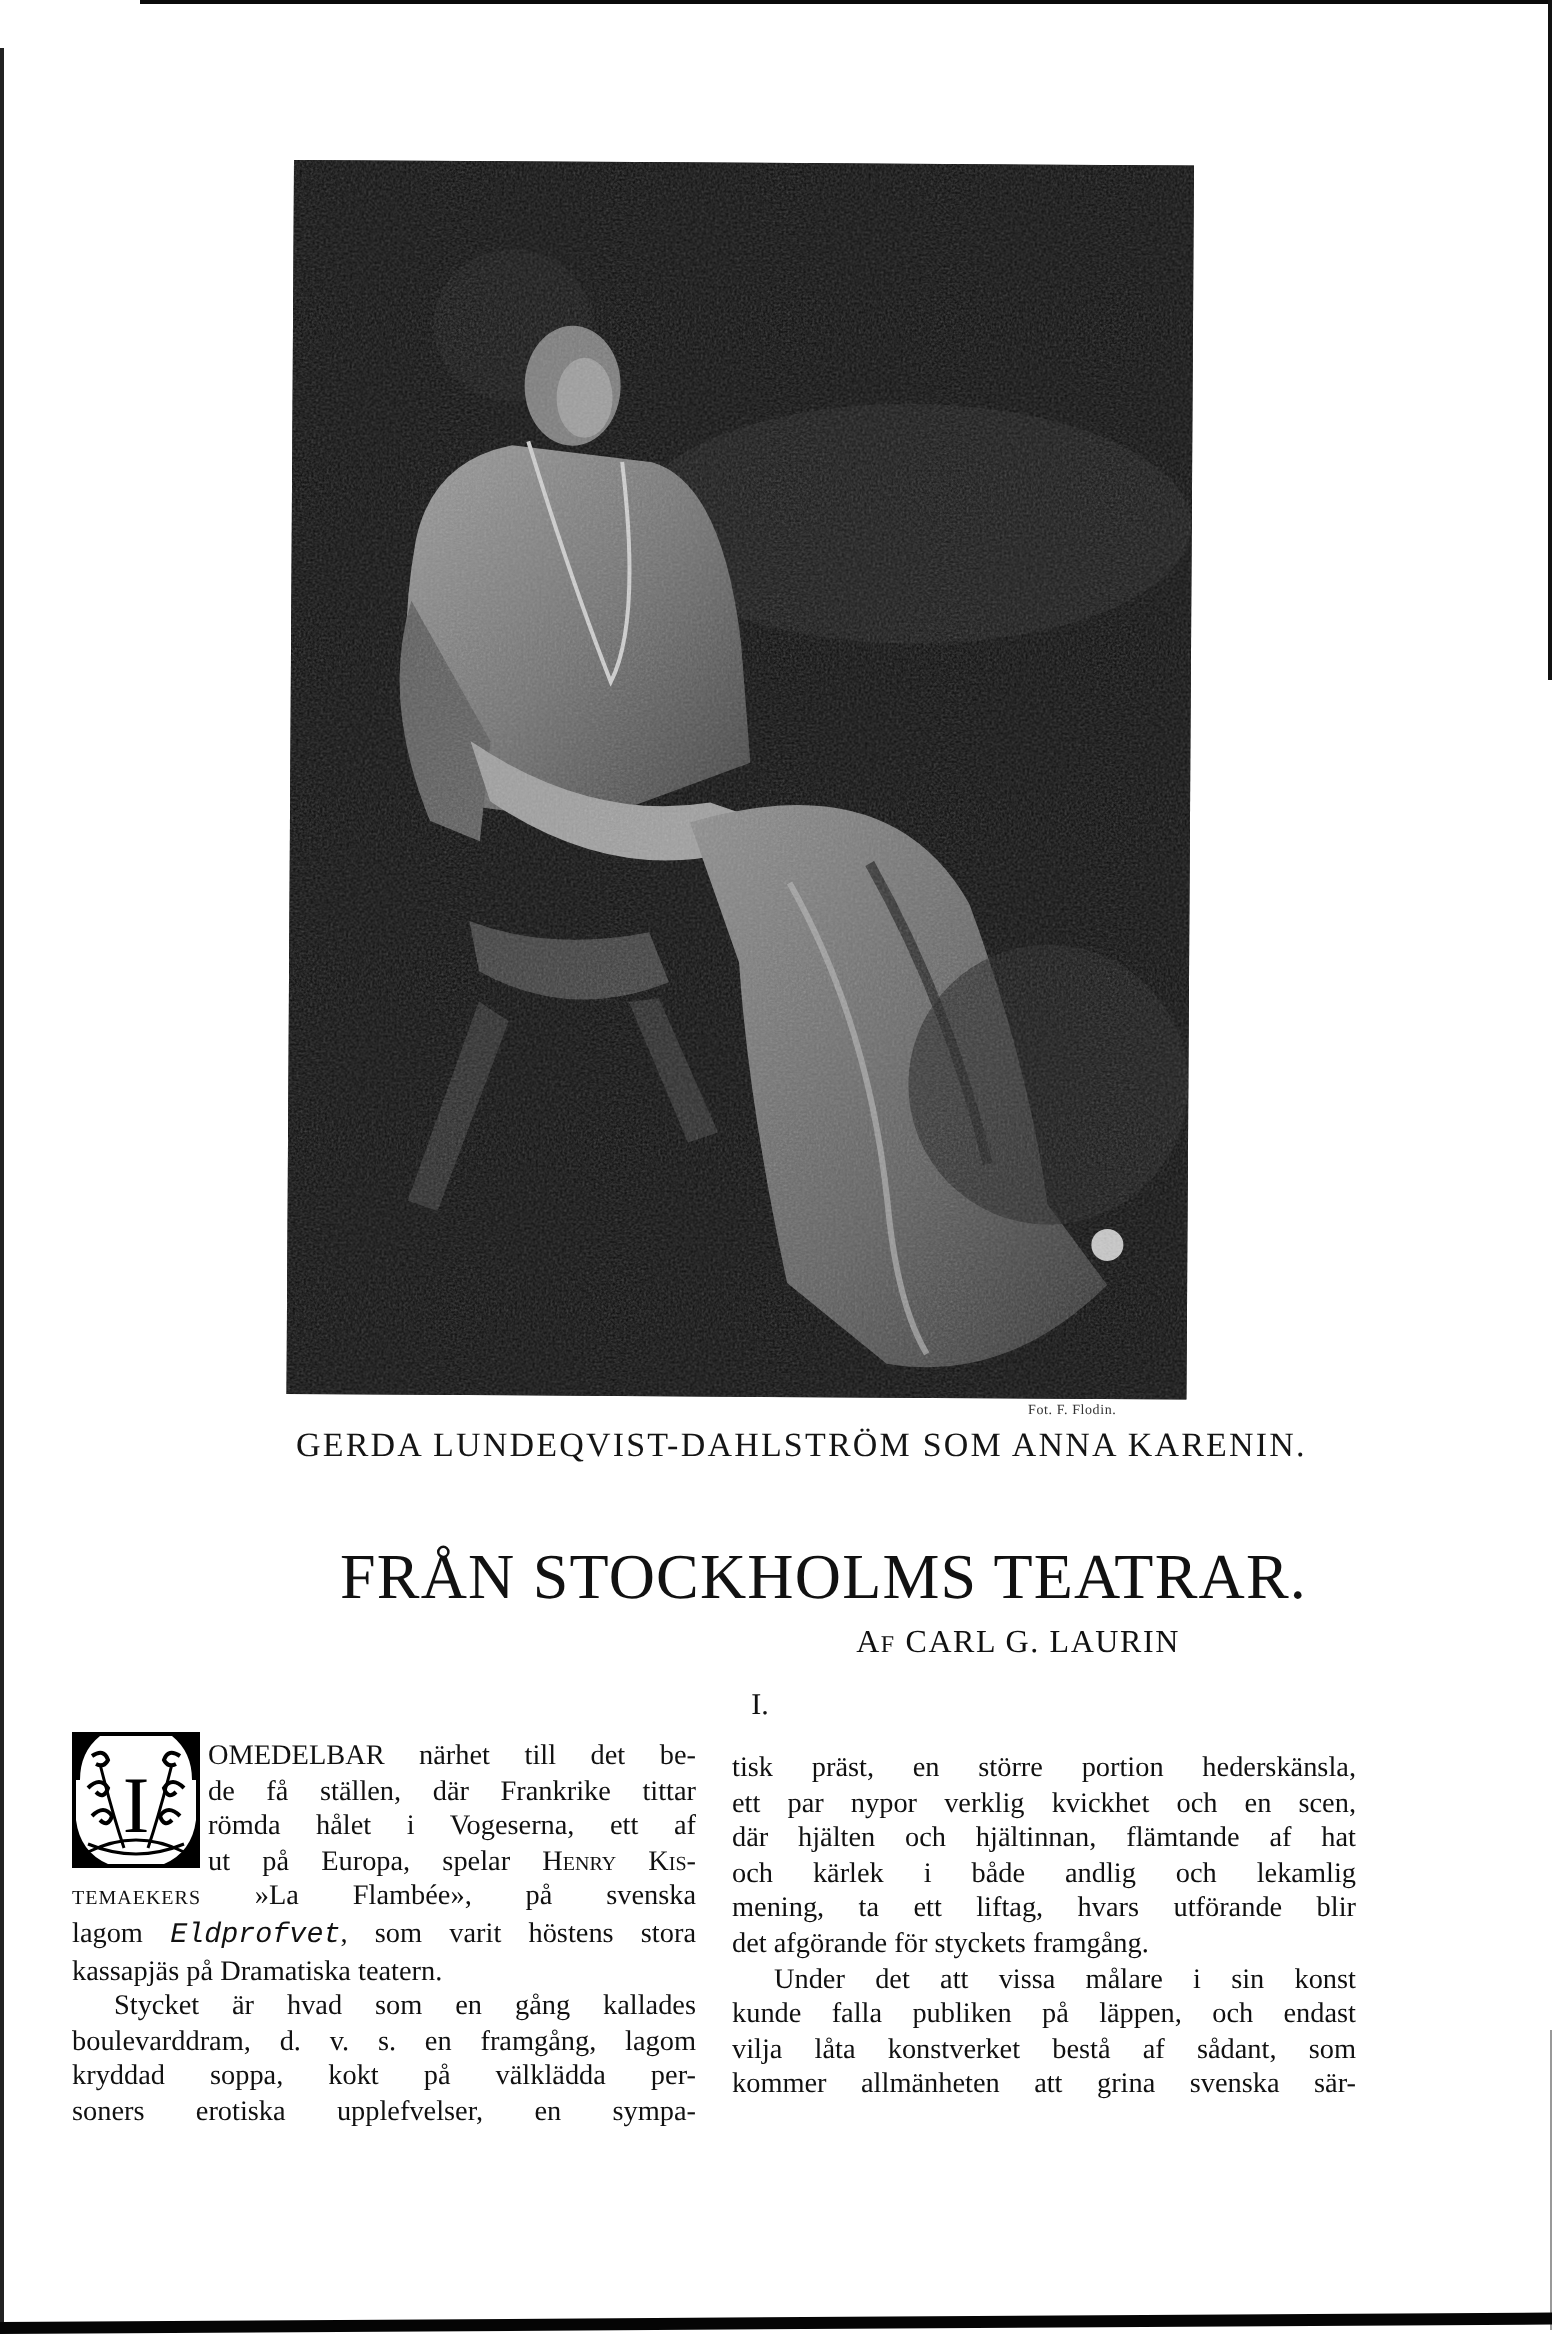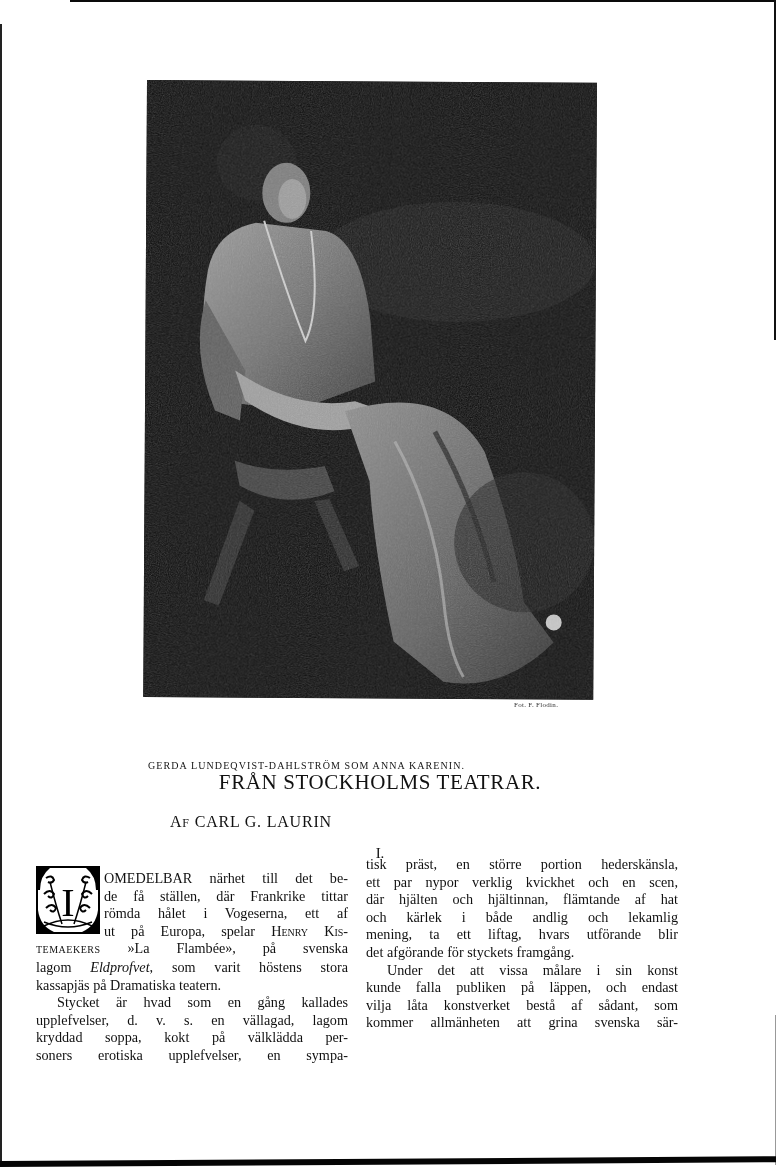--- a/index.html
+++ b/index.html
@@ -43,44 +43,43 @@
       top: 701px;
       font-size: 7px;
       letter-spacing: 0.3px;
       color: #333;
     }
     .caption {
       position: absolute;
       left: 148px;
       top: 713px;
       width: 440px;
-      font-size: 10px;
+      font-size: 17px;
       letter-spacing: 1.1px;
       white-space: nowrap;
       color: #151515;
-      margin-top: 47px;
     }
 
     .article-title {
       position: absolute;
       left: 170px;
       top: 770px;
       width: 420px;
       text-align: center;
-      font-size: 21px;
+      font-size: 32px;
       letter-spacing: 0.6px;
       white-space: nowrap;
       color: #111;
     }
     .byline {
       position: absolute;
       left: 170px;
       top: 813px;
       width: 420px;
-      text-align: left;
+      text-align: right;
       font-size: 16px;
       letter-spacing: 0.8px;
       color: #111;
     }
     .byline .sc-big { font-size: 16px; }
     .byline .sc-small { font-size: 12px; }
     .section-number {
       position: absolute;
       left: 350px;
       top: 845px;
@@ -91,38 +90,38 @@
     }
 
     
     .col {
       position: absolute;
       font-size: 14.2px;
       line-height: 17.6px;
       color: #111;
     }
     .col-left { left: 36px; top: 870px; width: 312px; }
-    .col-right { left: 366px; top: 856px; width: 312px; }
+    .col-right { left: 366px; top: 876px; width: 312px; }
     .line { white-space: nowrap; display: block; text-align: justify; text-align-last: justify; }
     .line.last { text-align-last: left; }
     .line.indent { padding-left: 21px; }
     .line.hanging { padding-left: 68px; }
 
     .dropcap {
       position: absolute;
       left: 36px;
       top: 866px;
       width: 64px;
       height: 68px;
     }
     .dropcap svg { width: 100%; height: 100%; display: block; }
 
     .sc { font-variant: small-caps; }
     .smallcaps-word { font-size: 10px; letter-spacing: 0.5px; }
-    em { font-style: italic; }
+    em { font-style: italic; font-family: Liberation Mono, monospace; }
   </style>
 </head>
 <body>
 
 <div class="scan-edge edge-top"></div>
 <div class="scan-edge edge-left"></div>
 <div class="scan-edge edge-right"></div>
 <div class="scan-edge edge-right-lower"></div>
 <div class="scan-edge edge-bottom"></div>
 
@@ -211,21 +210,21 @@
 
 <div class="col col-left">
     <span class="line hanging"><span>OMEDELBAR närhet till det be-</span></span>
     <span class="line hanging"><span>de få ställen, där Frankrike tittar</span></span>
     <span class="line hanging"><span>römda hålet i Vogeserna, ett af</span></span>
     <span class="line hanging"><span>ut på Europa, spelar </span><span class="sc">Henry Kis-</span></span>
     <span class="line"><span class="smallcaps-word">TEMAEKERS</span><span> »La Flambée», på svenska</span></span>
     <span class="line"><span>lagom </span><em>Eldprofvet</em><span>, som varit höstens stora</span></span>
     <span class="line last"><span>kassapjäs på Dramatiska teatern.</span></span>
     <span class="line indent"><span>Stycket är hvad som en gång kallades</span></span>
-    <span class="line"><span>upplefvelser, d. v. s. en vällagad, lagom</span></span>
+    <span class="line"><span>boulevarddram, d. v. s. en framgång, lagom</span></span>
     <span class="line"><span>kryddad soppa, kokt på välklädda per-</span></span>
     <span class="line"><span>soners erotiska upplefvelser, en sympa-</span></span>
   </div>
 <div class="col col-right">
     <span class="line"><span>tisk präst, en större portion hederskänsla,</span></span>
     <span class="line"><span>ett par nypor verklig kvickhet och en scen,</span></span>
     <span class="line"><span>där hjälten och hjältinnan, flämtande af hat</span></span>
     <span class="line"><span>och kärlek i både andlig och lekamlig</span></span>
     <span class="line"><span>mening, ta ett liftag, hvars utförande blir</span></span>
     <span class="line last"><span>det afgörande för styckets framgång.</span></span>

